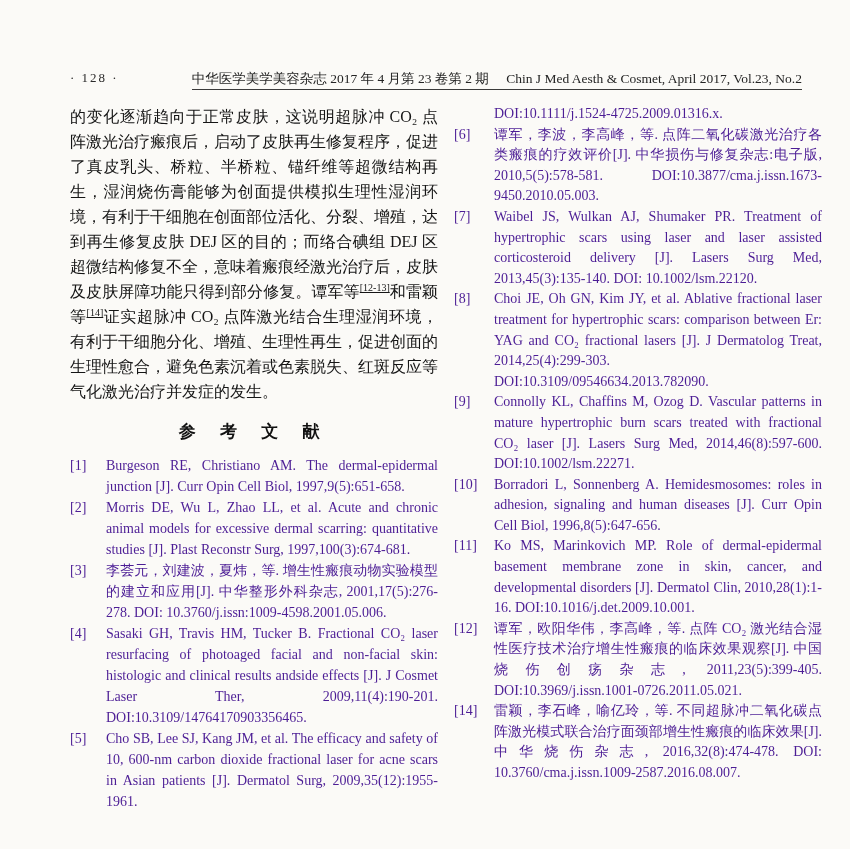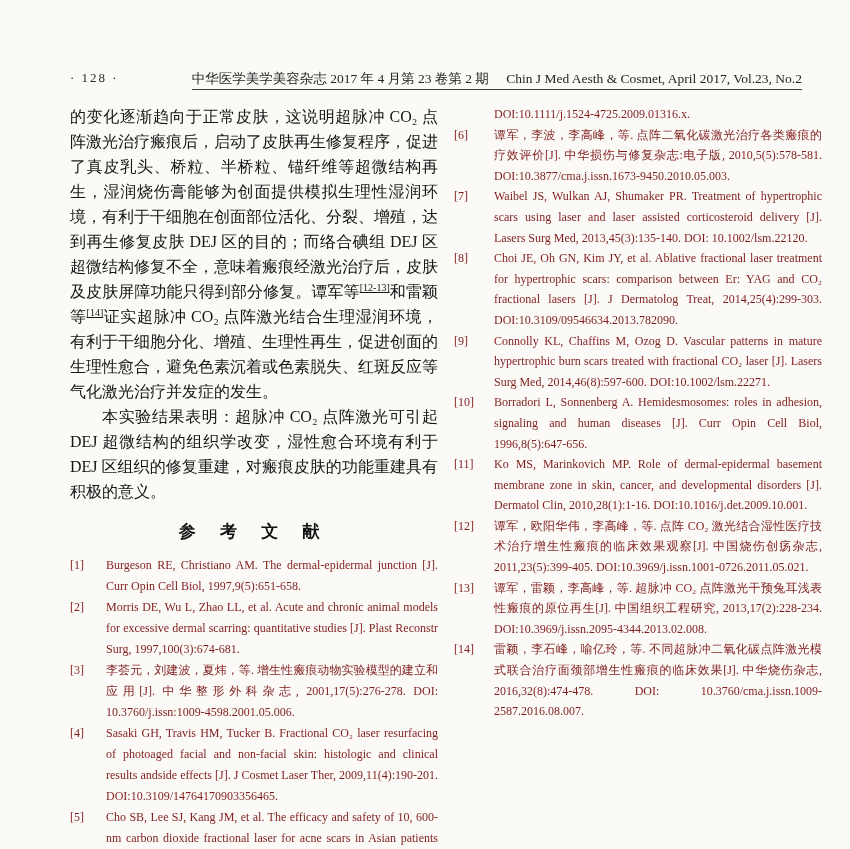--- a/index.html
+++ b/index.html
@@ -69,24 +69,24 @@
     font-size: 17px;
     font-weight: bold;
     letter-spacing: 10px;
     margin: 16px 0 12px 0;
     color: #111;
   }
   
   .ref {
     display: grid;
     grid-template-columns: 36px 1fr;
-    font-size: 12px;
+    font-size: 14px;
     line-height: 21px;
     text-align: justify;
-    color: #7f1d1d;
+    color: #4c1d95;
   }
   .refs-col .ref { grid-template-columns: 40px 1fr; line-height: 20.6px; }
   .ref .ref-label { white-space: nowrap; }
 </style>
 </head>
 <body>
 
 <div class="page">
 
   <header class="page-header">
@@ -95,21 +95,20 @@
       <span class="cn">中华医学美学美容杂志 2017 年 4 月第 23 卷第 2 期</span>
       <span class="en">Chin J Med Aesth &amp; Cosmet, April 2017, Vol.23, No.2</span>
     </div>
   </header>
 
   <main class="cols">
 
     <section class="col">
       <p class="body-cn"><span>的变化逐渐趋向于正常皮肤，这说明超脉冲 CO₂ 点阵激光治疗瘢痕后，启动了皮肤再生修复程序，促进了真皮乳头、桥粒、半桥粒、锚纤维等超微结构再生，湿润烧伤膏能够为创面提供模拟生理性湿润环境，有利于干细胞在创面部位活化、分裂、增殖，达到再生修复皮肤 DEJ 区的目的；而络合碘组 DEJ 区超微结构修复不全，意味着瘢痕经激光治疗后，皮肤及皮肤屏障功能只得到部分修复。谭军等</span><sup class="cite">[12-13]</sup><span>和雷颖等</span><sup class="cite">[14]</sup><span>证实超脉冲 CO₂ 点阵激光结合生理湿润环境，有利于干细胞分化、增殖、生理性再生，促进创面的生理性愈合，避免色素沉着或色素脱失、红斑反应等气化激光治疗并发症的发生。</span></p>
 
-      <p class="body-cn indent">本实验结果表明：超脉冲 CO₂ 点阵激光可引起 DEJ 超微结构的组织学改变，湿性愈合环境有利于 DEJ 区组织的修复重建，对瘢痕皮肤的功能重建具有积极的意义。</p>
 
       <h3 class="ref-heading">参 考 文 献</h3>
 
       <div class="ref">
         <span class="ref-label">[1]</span>
         <span class="ref-text">Burgeson RE, Christiano AM. The dermal-epidermal junction [J]. Curr Opin Cell Biol, 1997,9(5):651-658.</span>
       </div>
       <div class="ref">
         <span class="ref-label">[2]</span>
         <span class="ref-text">Morris DE, Wu L, Zhao LL, et al. Acute and chronic animal models for excessive dermal scarring: quantitative studies [J]. Plast Reconstr Surg, 1997,100(3):674-681.</span>
@@ -155,24 +154,20 @@
       </div>
       <div class="ref">
         <span class="ref-label">[11]</span>
         <span class="ref-text">Ko MS, Marinkovich MP. Role of dermal-epidermal basement membrane zone in skin, cancer, and developmental disorders [J]. Dermatol Clin, 2010,28(1):1-16. DOI:10.1016/j.det.2009.10.001.</span>
       </div>
       <div class="ref">
         <span class="ref-label">[12]</span>
         <span class="ref-text">谭军，欧阳华伟，李高峰，等. 点阵 CO₂ 激光结合湿性医疗技术治疗增生性瘢痕的临床效果观察[J]. 中国烧伤创疡杂志, 2011,23(5):399-405. DOI:10.3969/j.issn.1001-0726.2011.05.021.</span>
       </div>
       <div class="ref">
-        <span class="ref-label">[13]</span>
-        <span class="ref-text">谭军，雷颖，李高峰，等. 超脉冲 CO₂ 点阵激光干预兔耳浅表性瘢痕的原位再生[J]. 中国组织工程研究, 2013,17(2):228-234. DOI:10.3969/j.issn.2095-4344.2013.02.008.</span>
-      </div>
-      <div class="ref">
         <span class="ref-label">[14]</span>
         <span class="ref-text">雷颖，李石峰，喻亿玲，等. 不同超脉冲二氧化碳点阵激光模式联合治疗面颈部增生性瘢痕的临床效果[J]. 中华烧伤杂志, 2016,32(8):474-478. DOI: 10.3760/cma.j.issn.1009-2587.2016.08.007.</span>
       </div>
 
     </section>
 
   </main>
 </div>
 
 </body></html>

